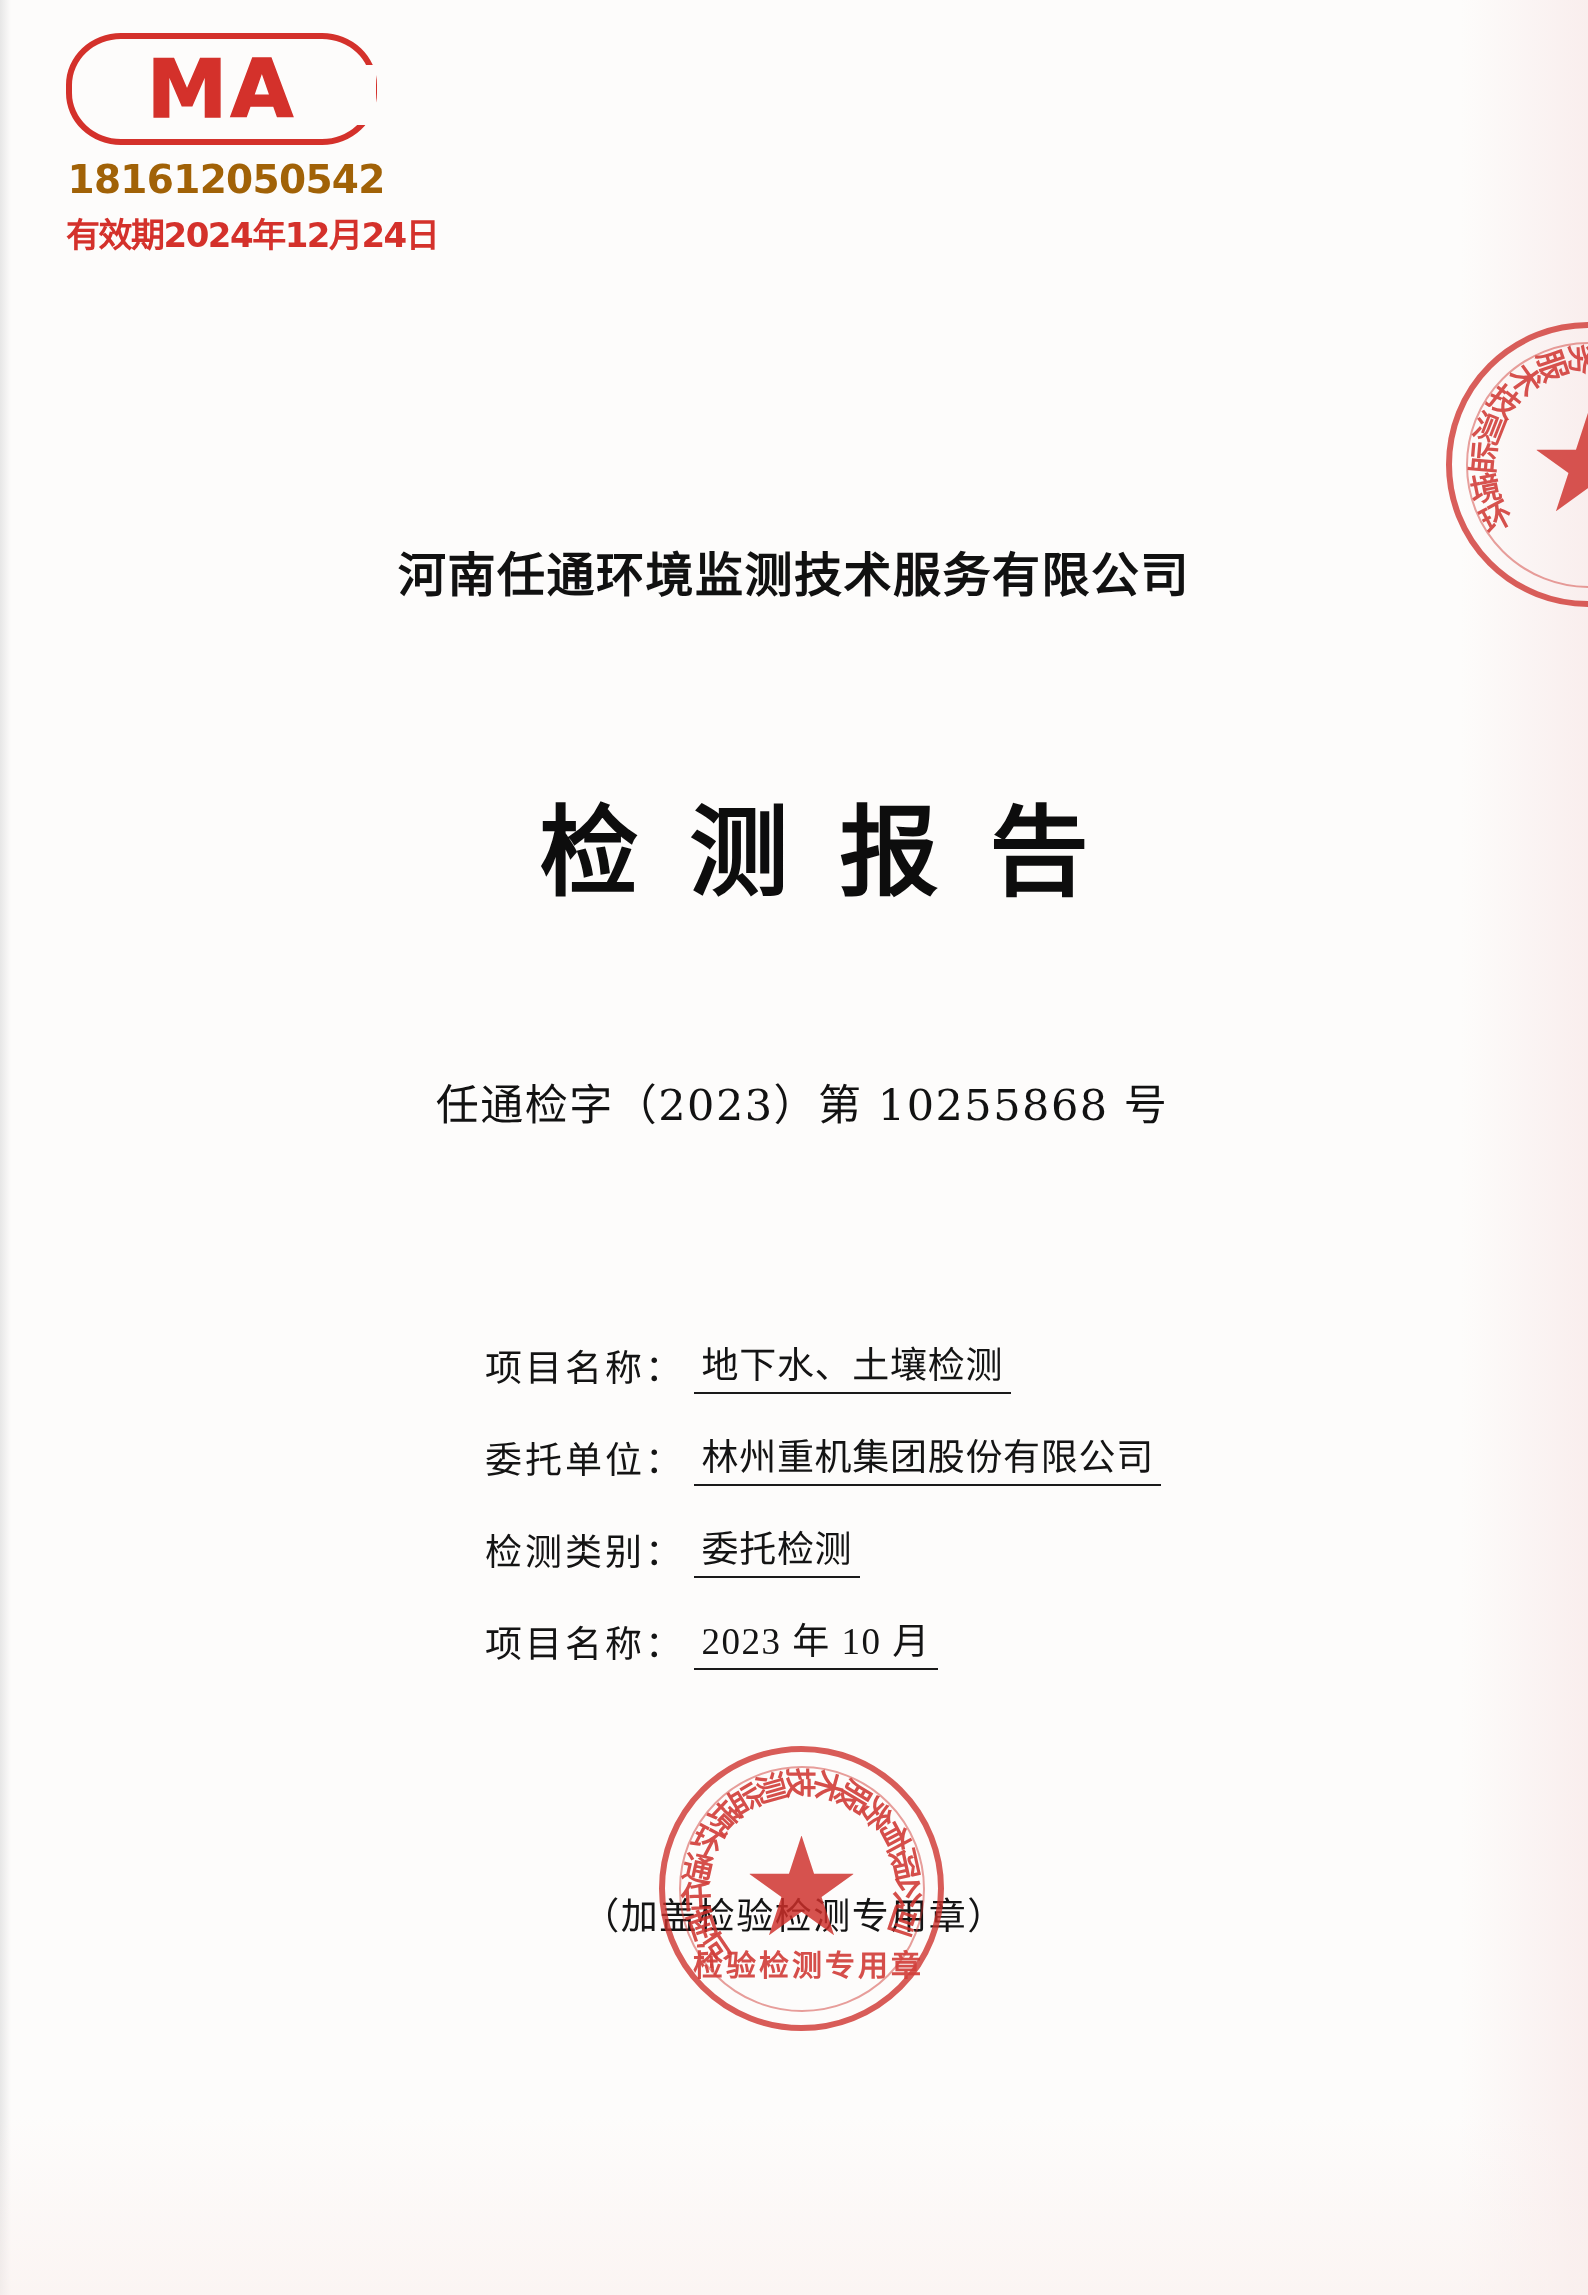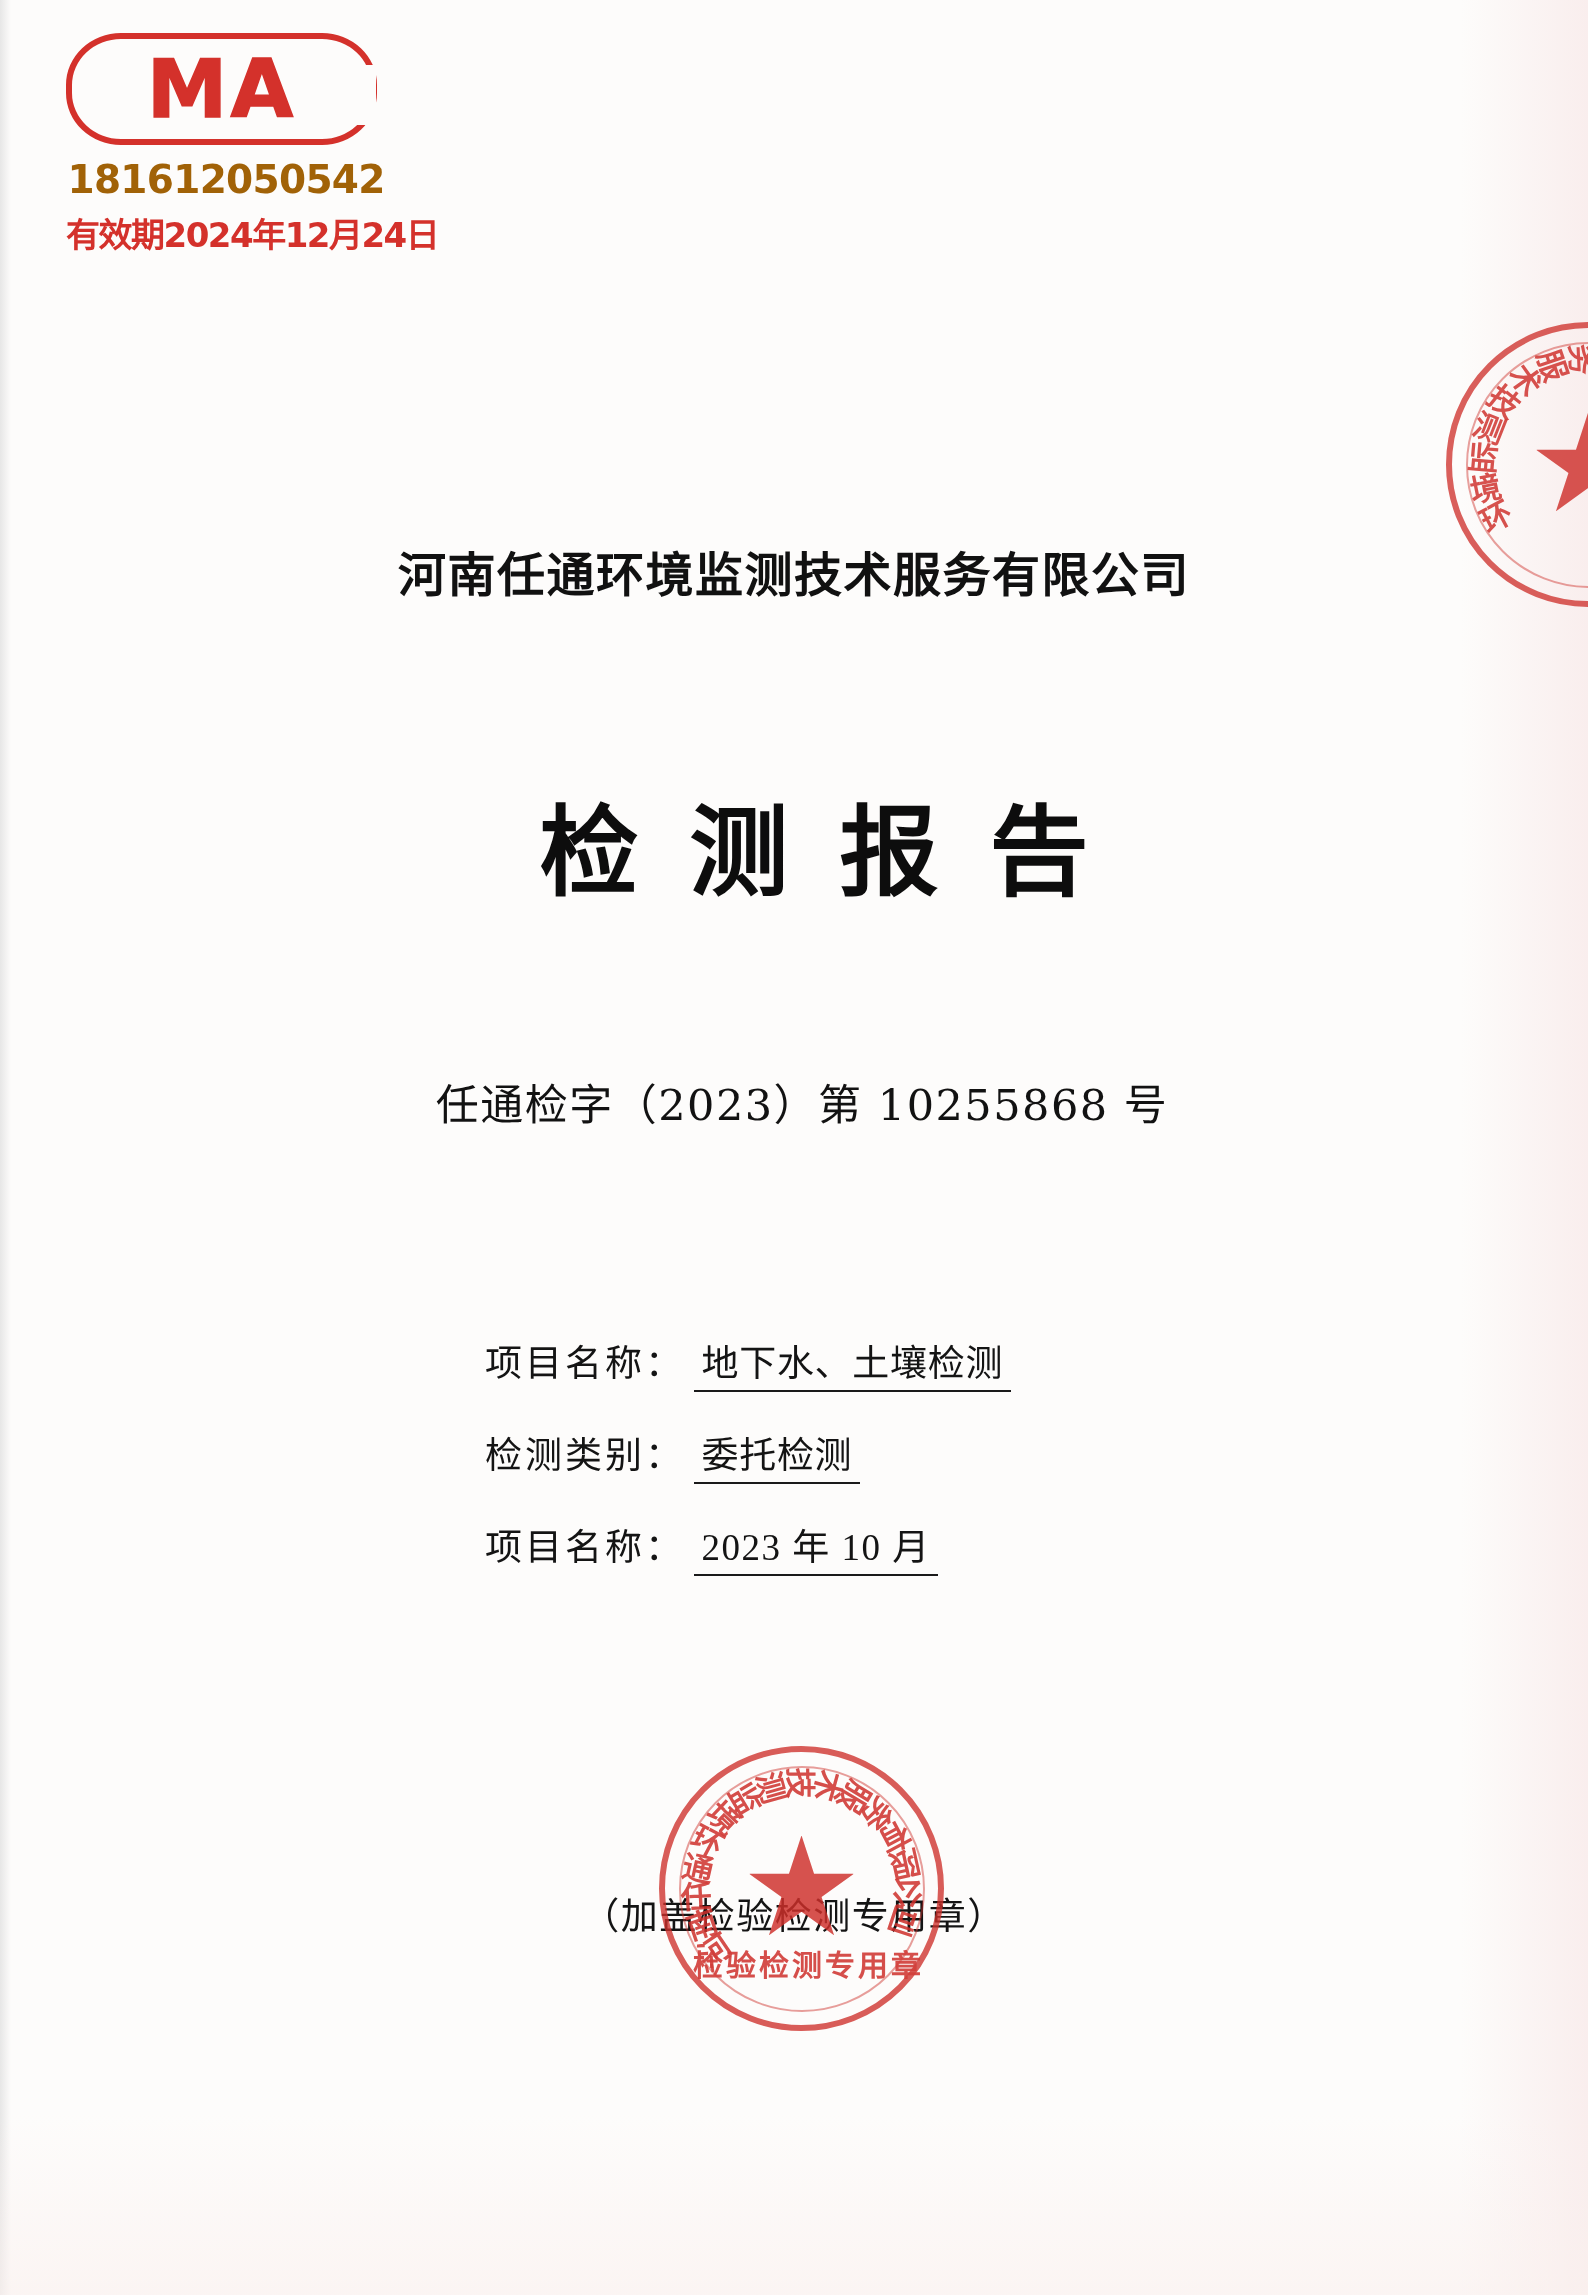--- a/index.html
+++ b/index.html
@@ -157,21 +157,21 @@
 
   
   .fields {
     position: absolute;
     left: 485px;
     top: 1341px;
     width: 824px;
   }
   .field-row {
     display: flex;
-    align-items: flex-start;
+    align-items: center;
     margin-bottom: 37px;
     height: 55px;
   }
   .field-label {
     font-family: "DejaVu Sans", "Liberation Sans", sans-serif;
     font-size: 37px;
     letter-spacing: 3px;
     color: #141414;
     white-space: nowrap;
     line-height: 46px;
@@ -301,20 +301,24 @@
   <div class="company-name">河南任通环境监测技术服务有限公司</div>
 
   <div class="report-title">检测报告</div>
 
   <div class="report-no">任通检字（2023）第 10255868 号</div>
 
   <div class="fields">
     <div class="field-row">
       <span class="field-label">项目名称：</span>
       <span class="field-value">地下水、土壤检测</span>
+    </div>
+    <div class="field-row">
+      <span class="field-label">委托单位：</span>
+      <span class="field-value">林州重机集团股份有限公司</span>
     </div>
     <div class="field-row">
       <span class="field-label">检测类别：</span>
       <span class="field-value">委托检测</span>
     </div>
     <div class="field-row">
       <span class="field-label">项目名称：</span>
       <span class="field-value serif">2023 年 10 月</span>
     </div>
   </div>

